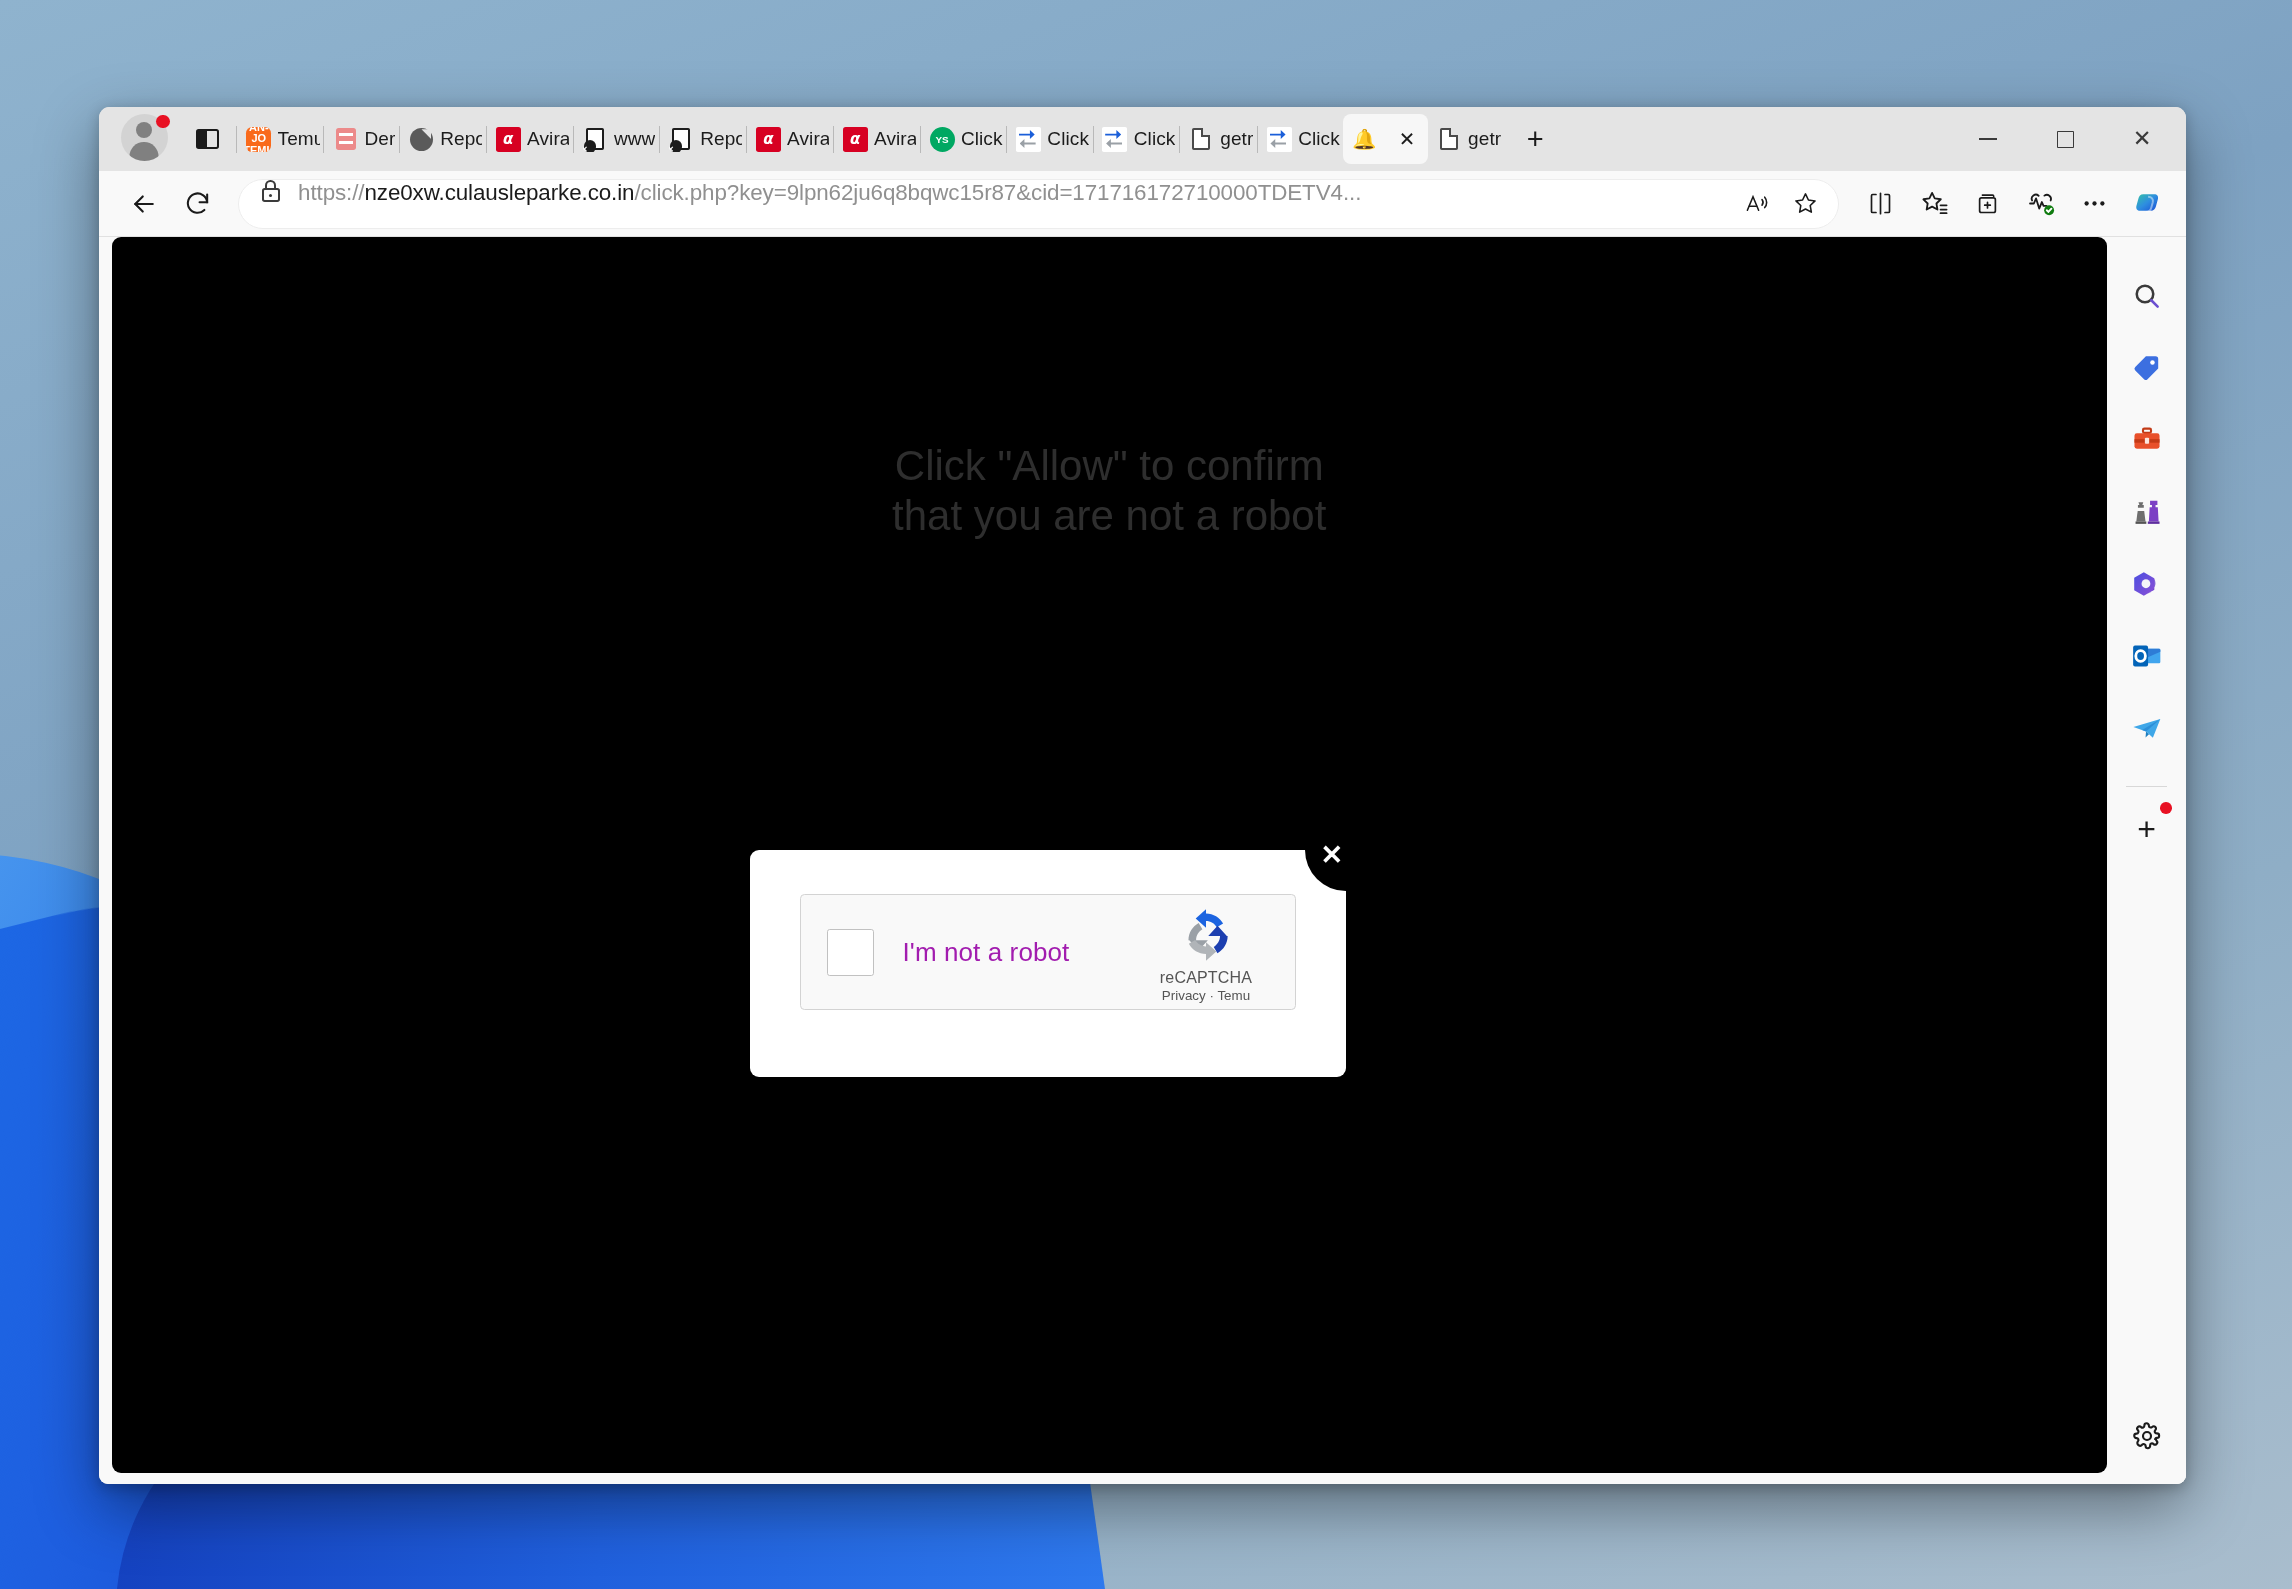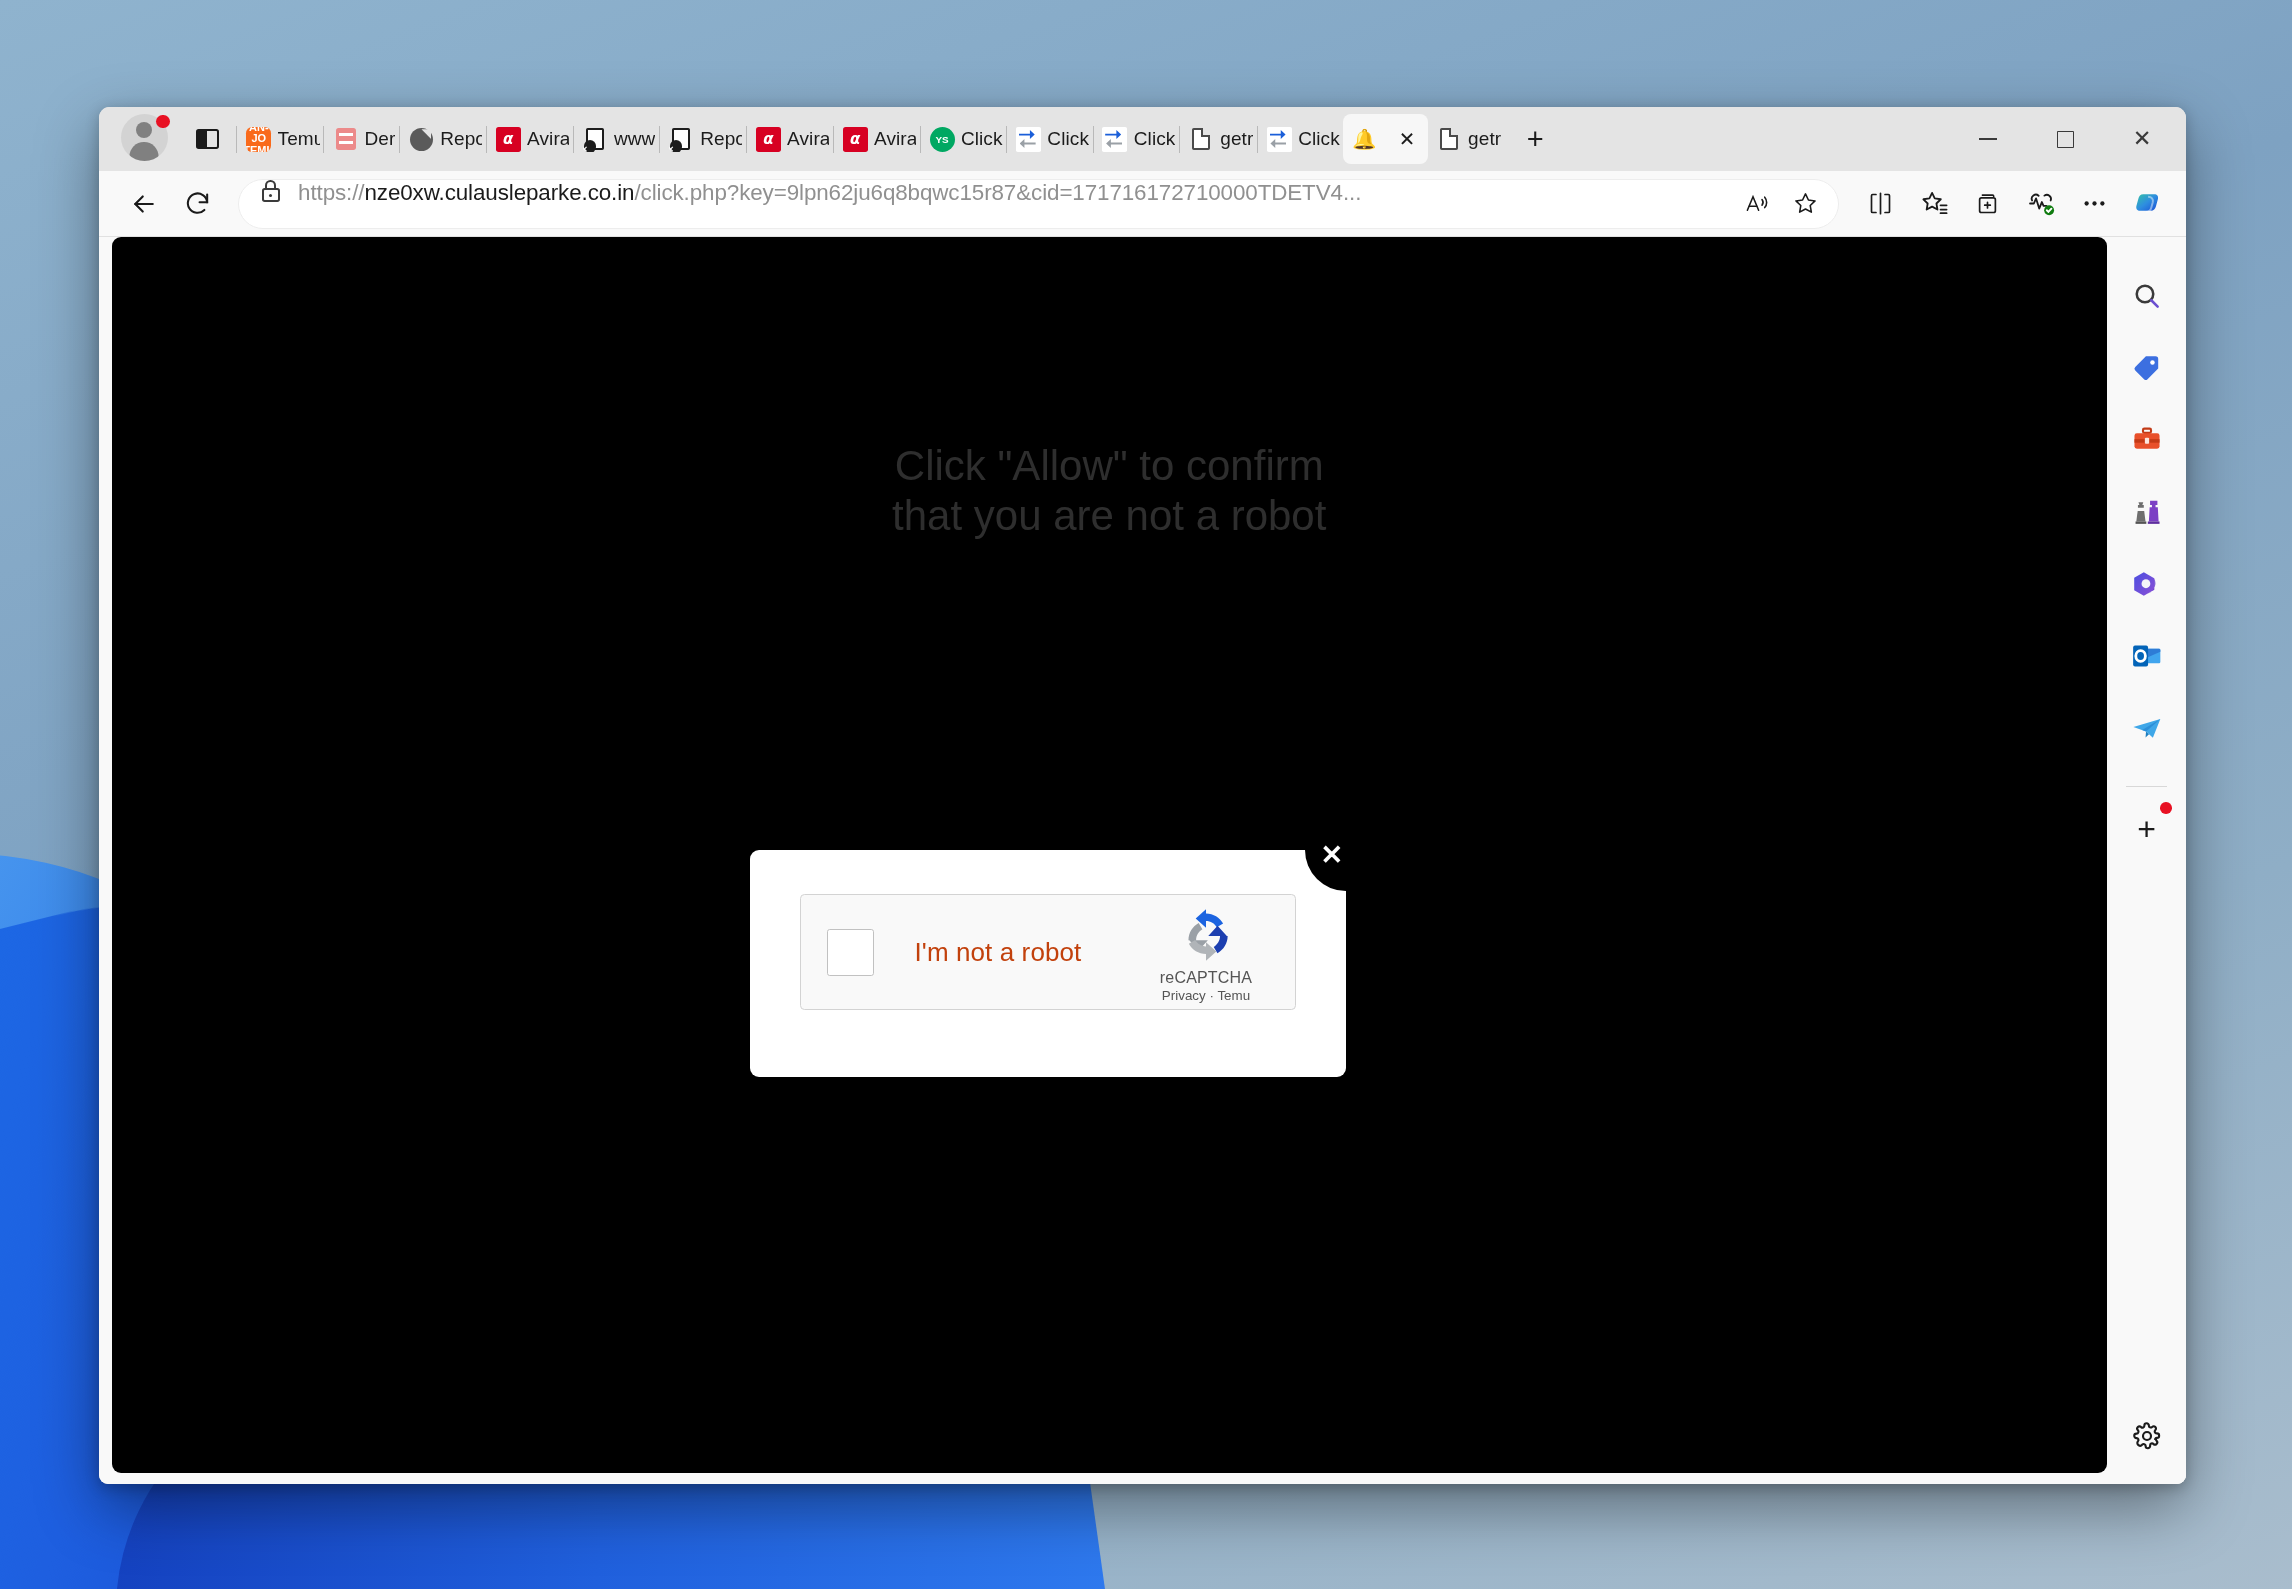--- a/index.html
+++ b/index.html
@@ -256,21 +256,21 @@
     position: absolute; left: 50px; top: 44px;
     width: 496px; height: 116px;
     background: #F9F9F9; border: 0.9px solid #D3D3D3; border-radius: 4.5px;
     display: flex; align-items: center; padding: 0 21.5px 0 26px;
   }
   #recaptcha-checkbox {
     width: 47px; height: 47px; background: #fff;
     border: 1.8px solid #C1C1C1; border-radius: 2.7px; flex: 0 0 47px;
   }
   #recaptcha-label {
-    font-size: 26px; color: #c2410c; margin-left: 41px; flex: 1 1 auto;
+    font-size: 26px; color: #a21caf; margin-left: 29px; flex: 1 1 auto;
     letter-spacing: 0.1px;
   }
   #recaptcha-brand { text-align: center; flex: 0 0 auto; width: 134px; }
   .rc-logo { width: 66px; height: 66px; margin: 0 auto 1.8px; position: relative; }
   .rc-logo svg { display:block; }
   #recaptcha-brandname { font-size: 16px; color: #555; letter-spacing: 0.2px; }
   #recaptcha-links { font-size: 13.4px; color: #555; margin-top: 0.9px; }
 
   
   #edge-sidebar {

